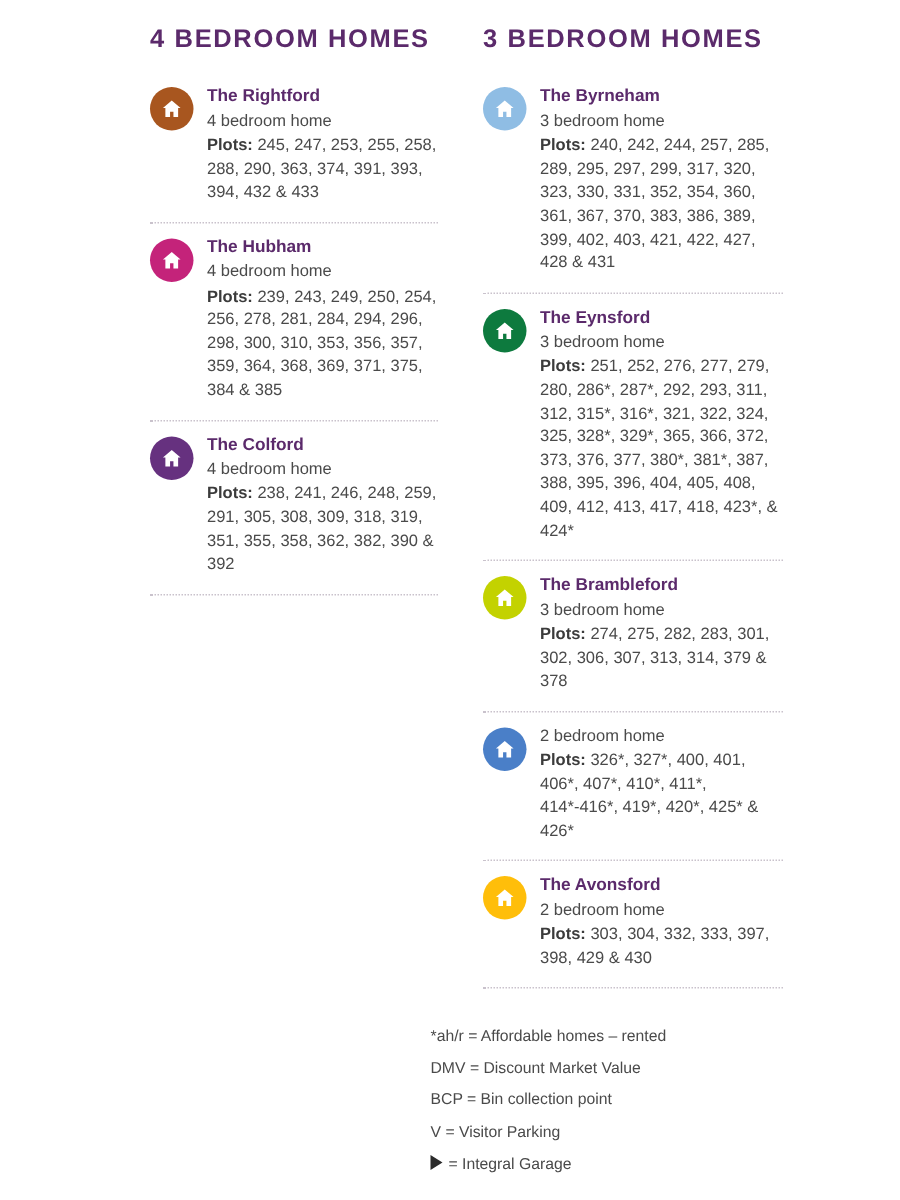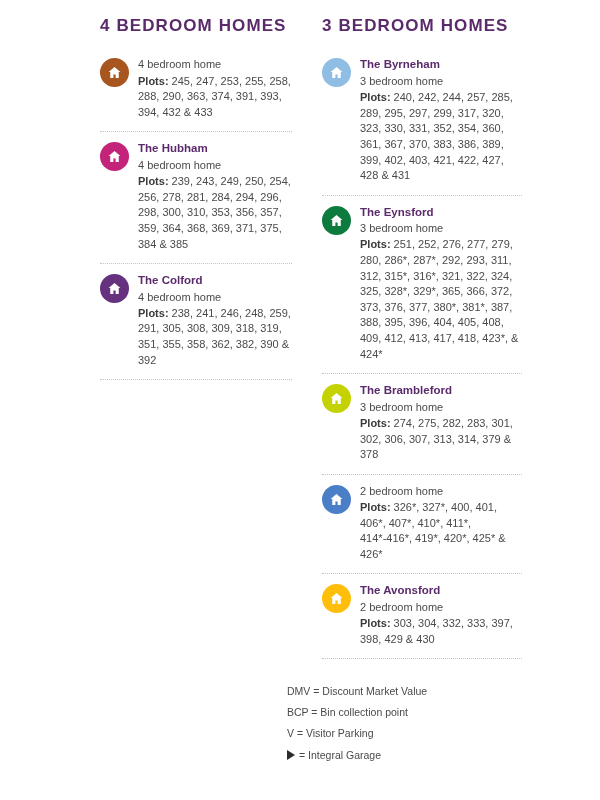--- a/index.html
+++ b/index.html
@@ -145,20 +145,21 @@
         </div>
         <div class="house-item">
           <div class="icon-wrap">
             <div class="house-badge" style="background: rgb(168, 86, 31);">
               <svg width="15" height="15" viewBox="0 0 24 24">
                 <path d="M12 3.2 2.6 11.3h2.6v9.5h5.0v-5.6h3.6v5.6h5.0v-9.5h2.6z" fill="#ffffff"></path>
               </svg>
             </div>
           </div>
           <div class="house-text">
+            <div class="house-name">The Rightford</div>
             <div class="house-sub">4 bedroom home</div>
             <div class="house-plots"><span class="plots-label">Plots:</span><span> 245, 247, 253, 255, 258, 288, 290, 363, 374, 391, 393, 394, 432 &amp; 433</span></div>
           </div>
         </div>
         <div class="house-item">
           <div class="icon-wrap">
             <div class="house-badge" style="background: rgb(196, 35, 122);">
               <svg width="15" height="15" viewBox="0 0 24 24">
                 <path d="M12 3.2 2.6 11.3h2.6v9.5h5.0v-5.6h3.6v5.6h5.0v-9.5h2.6z" fill="#ffffff"></path>
               </svg>
@@ -260,20 +261,23 @@
             <div class="house-name">The Avonsford</div>
             <div class="house-sub">2 bedroom home</div>
             <div class="house-plots"><span class="plots-label">Plots:</span><span> 303, 304, 332, 333, 397, 398, 429 &amp; 430</span></div>
           </div>
         </div>
       </div>
     </div>
 
   <div class="legend" id="legend">
       <div class="legend-row">
+        <span class="legend-text">*ah/r = Affordable homes – rented</span>
+      </div>
+      <div class="legend-row">
         <span class="legend-text">DMV = Discount Market Value</span>
       </div>
       <div class="legend-row">
         <span class="legend-text">BCP = Bin collection point</span>
       </div>
       <div class="legend-row">
         <span class="legend-text">V = Visitor Parking</span>
       </div>
       <div class="legend-row">
         <span class="tri-icon"></span>

